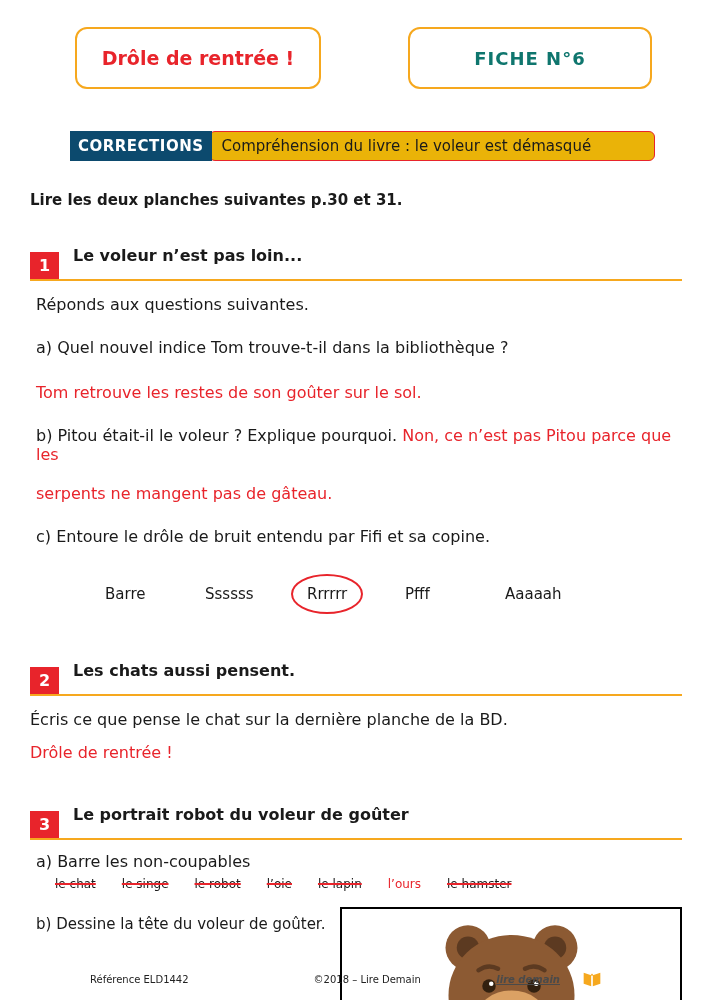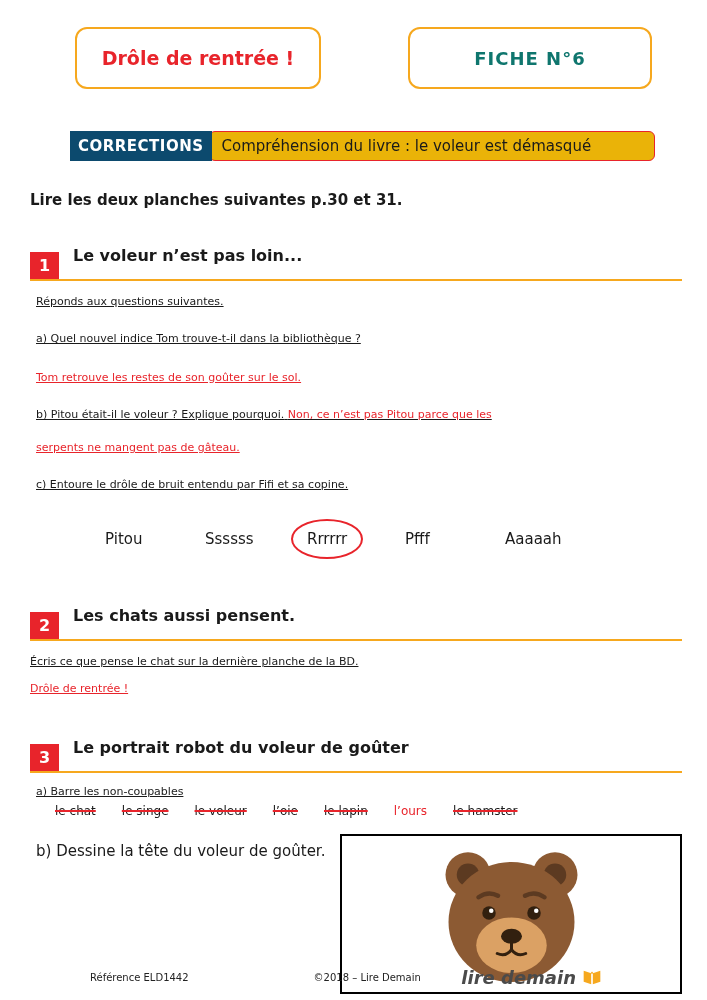--- a/index.html
+++ b/index.html
@@ -44,21 +44,21 @@
     display:flex; align-items:flex-end;
     margin:0 25px 0 30px; border-bottom:2.5px solid #F6A81E;
   }
   .sec-num {
     background:#E8242B; color:#fff; font-weight:bold;
     width:29px; height:27px; display:flex; align-items:center; justify-content:center;
     font-size:16px;
   }
   .sec-title { font-weight:bold; font-size:16px; margin-left:14px; padding-bottom:14px;margin-top:17px; }
 
-  .p  { font-size:11px; margin-left:36px; margin-right:30px;text-decoration:underline; }
+  .p  { font-size:16px; margin-left:36px; margin-right:30px; }
   .red { color:#E8242B; }
 
   .mt12 { margin-top:12px; } .mt14 { margin-top:14px; } .mt20 { margin-top:20px; }
   .mt24 { margin-top:24px; } .mt26 { margin-top:26px; } .mt28 { margin-top:28px; } .mt38 { margin-top:24px; }
 
   
   .options { display:flex; align-items:center; margin:26px 0 0 105px; height:44px; }
   .opt { font-size:15px; width:100px; flex:0 0 100px; }
   .opt-circle {
     display:inline-block; border:2.5px solid #E8242B; border-radius:50%;
@@ -84,22 +84,22 @@
 
   
   .footer {
     position:absolute; left:0; right:0; bottom:12px;
     display:flex; align-items:center; font-size:10px; color:#222;
   }
   .f-ref  { margin-left:90px; }
   .f-copy { margin-left:125px; }
   .f-logo {
     margin-left:auto; margin-right:105px;
-    display:flex; align-items:center; gap:6px;
-    font-size:18px; font-weight:bold; font-style:italic; color:#4a4a4a;
+    display:flex; align-items:center; gap:22px;
+    font-size:10px; font-weight:bold; font-style:italic; color:#4a4a4a;text-decoration:underline;
   }
 </style>
 </head>
 <body>
 
 <div class="page">
 
   <div class="header">
     <div class="tbox tbox-left">
       <span class="title-left">Drôle de rentrée !</span>
@@ -128,21 +128,21 @@
 
   <div class="p mt38">
     <span>b) Pitou était-il le voleur ? Explique pourquoi.</span>
     <span class="red">Non, ce n’est pas Pitou parce que les</span>
   </div>
   <div class="p mt20 red">serpents ne mangent pas de gâteau.</div>
 
   <div class="p mt38">c) Entoure le drôle de bruit entendu par Fifi et sa copine.</div>
 
   <div class="options">
-    <span class="opt">Pitou</span>
+    <span class="opt">Barre</span>
     <span class="opt">Ssssss</span>
     <span class="opt"><span class="opt-circle">Rrrrrr</span></span>
     <span class="opt">Pfff</span>
     <span class="opt">Aaaaah</span>
   </div>
 
   <div class="sec-header mt28">
     <div class="sec-num">2</div>
     <div class="sec-title">Les chats aussi pensent.</div>
   </div>
@@ -153,21 +153,21 @@
   <div class="sec-header mt26">
     <div class="sec-num">3</div>
     <div class="sec-title">Le portrait robot du voleur de goûter</div>
   </div>
 
   <div class="p mt12">a) Barre les non-coupables</div>
 
   <div class="suspects">
     <span class="struck">le chat</span>
     <span class="struck">le singe</span>
-    <span class="struck">le voleur</span>
+    <span class="struck">le robot</span>
     <span class="struck">l’oie</span>
     <span class="struck">le lapin</span>
     <span class="suspect-red">l’ours</span>
     <span class="struck">le hamster</span>
   </div>
 
   <div class="portrait-row">
     <div class="portrait-q">b) Dessine la tête du voleur de goûter.</div>
     <div class="bear-box">
       <svg width="165" height="143" viewBox="0 0 220 190" aria-hidden="true">

